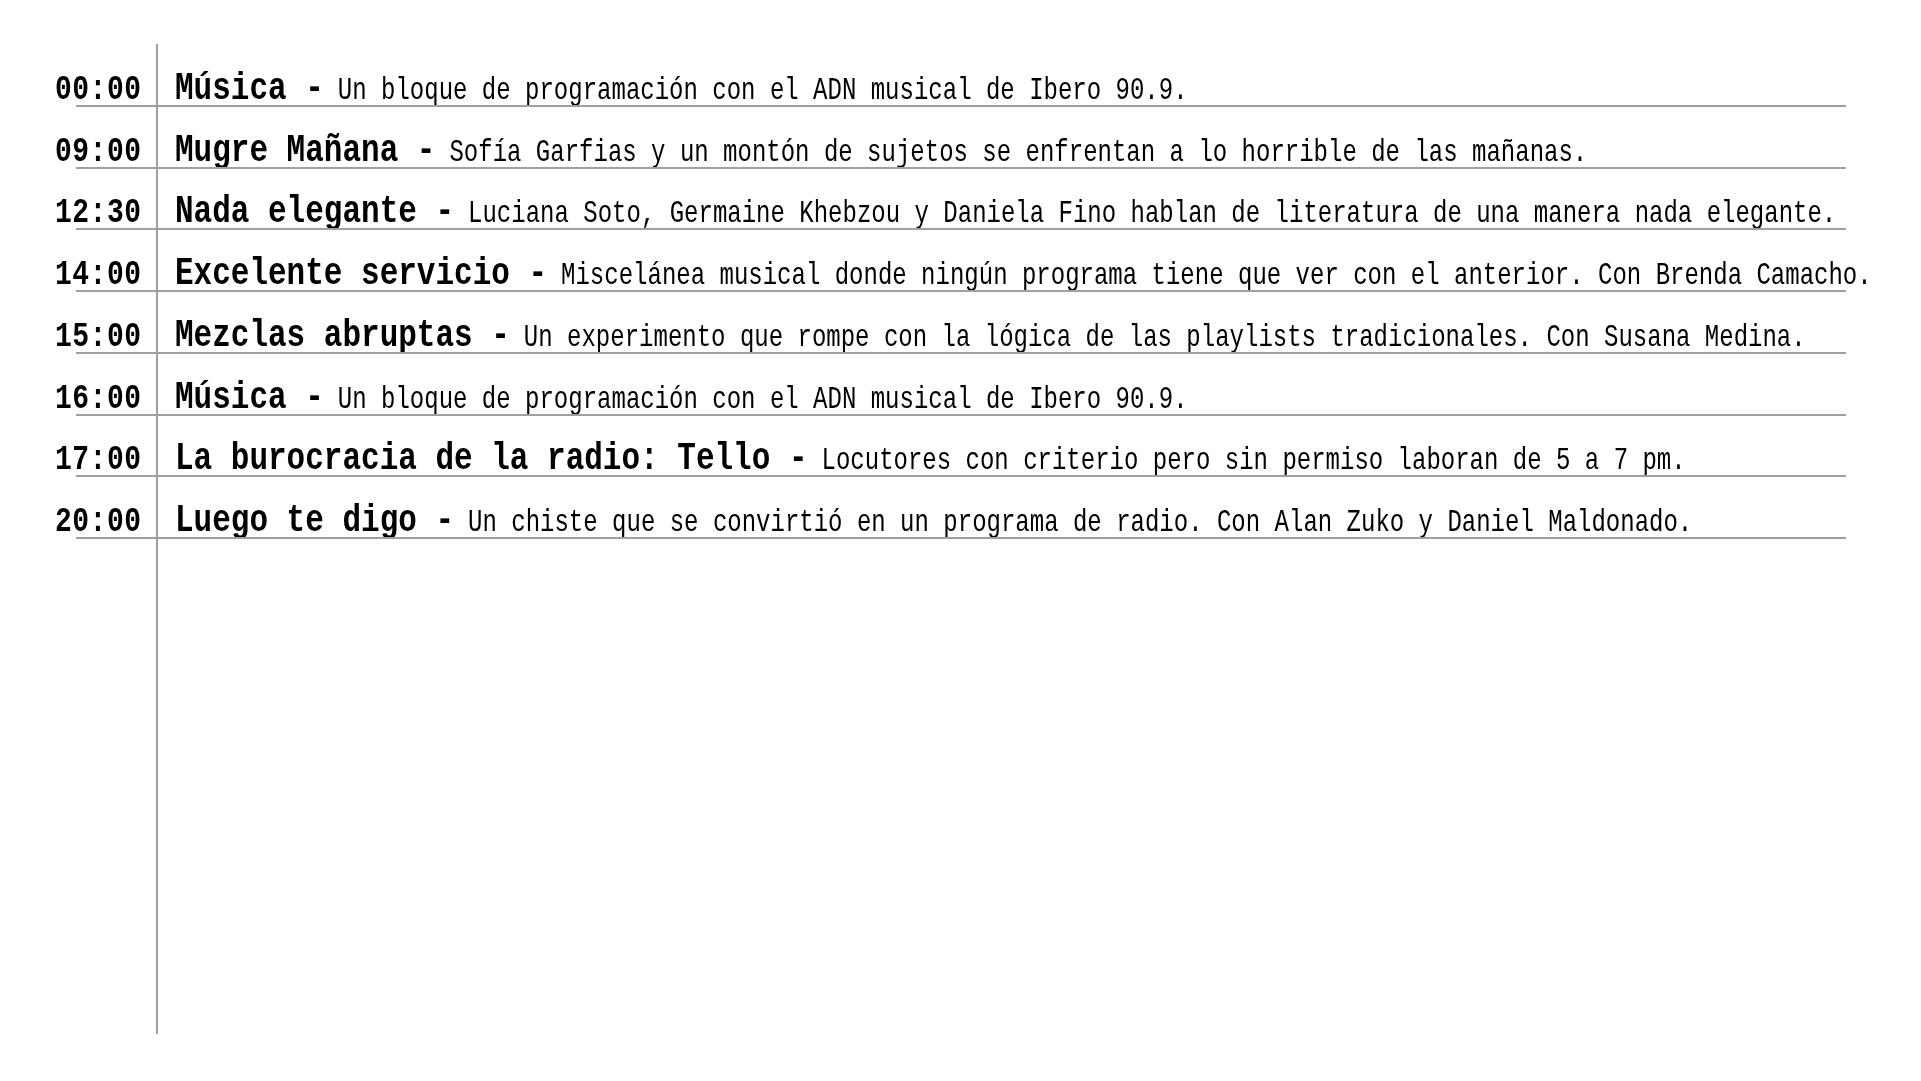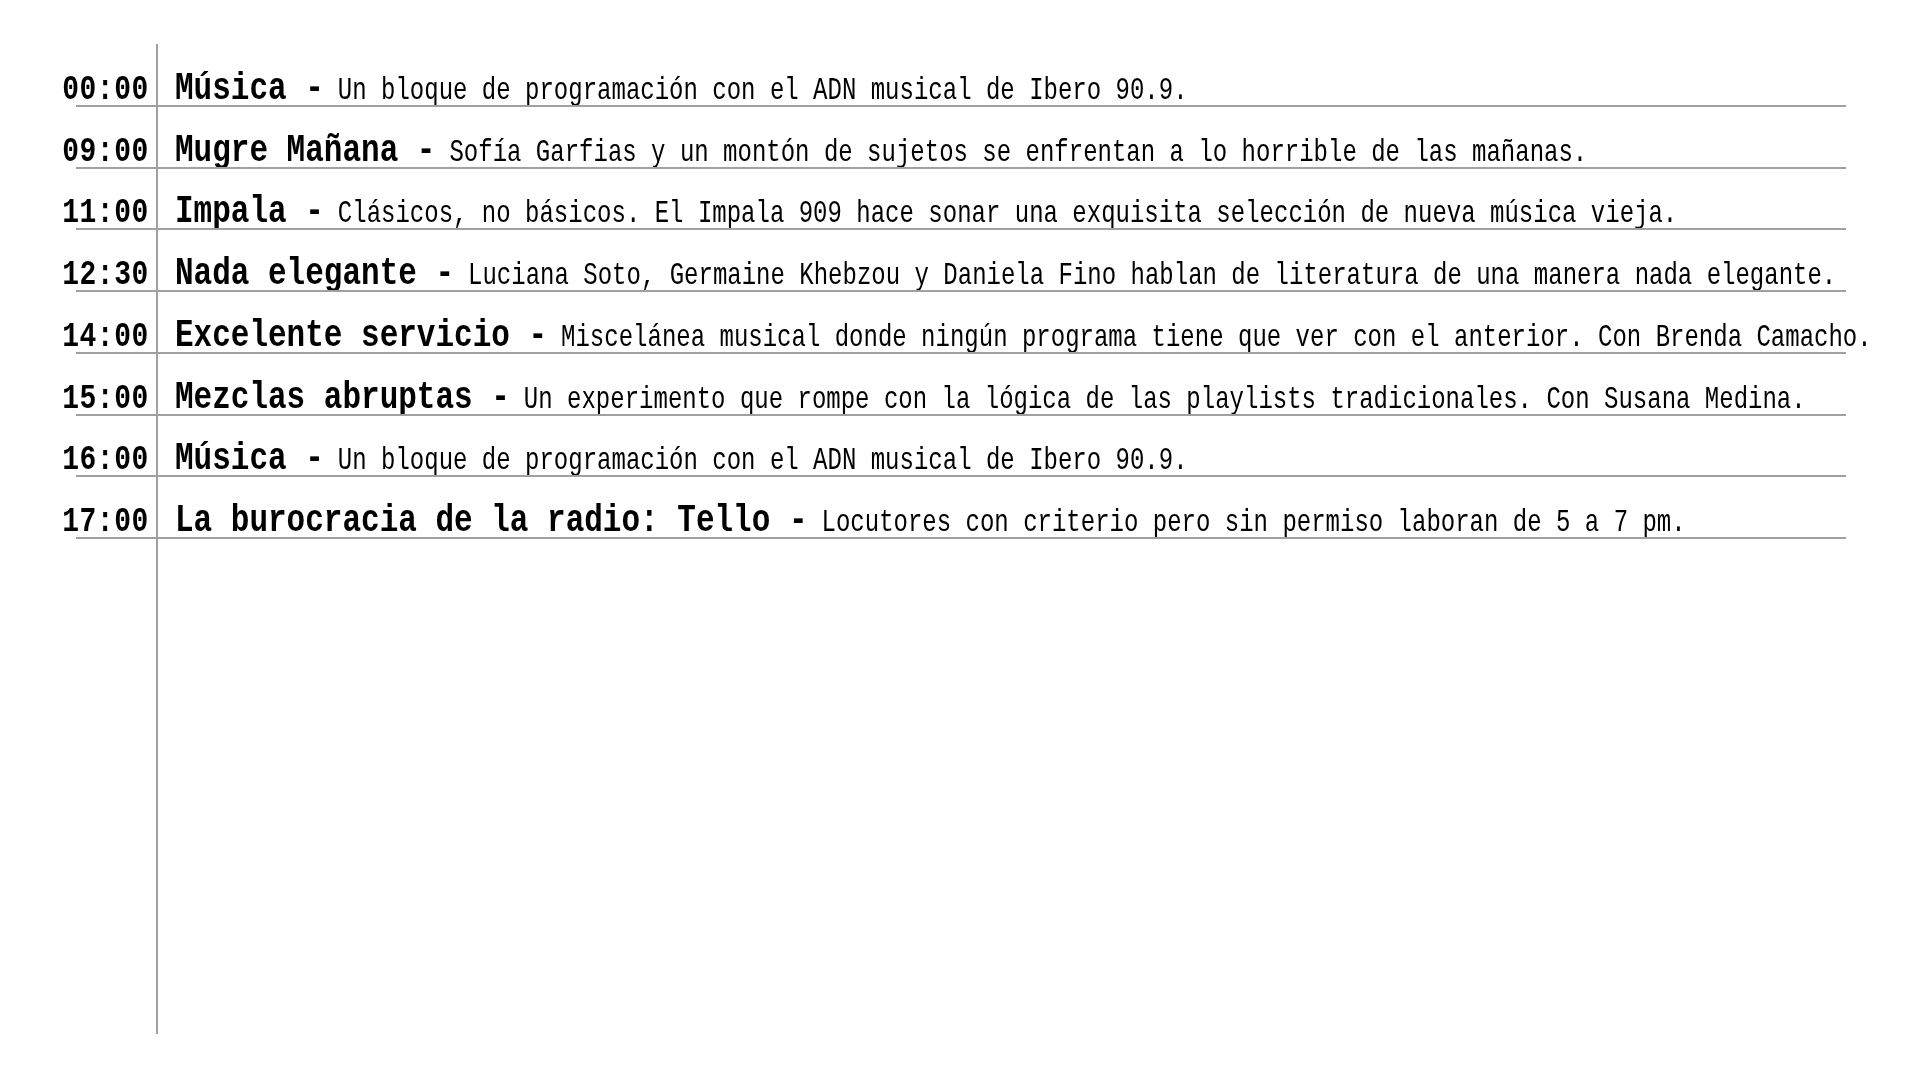--- a/index.html
+++ b/index.html
@@ -8,21 +8,21 @@
     --bg-color:#ffffff;
   }
   *{margin:0;padding:0;box-sizing:border-box;}
   html,body{
     width:1921px;height:1081px;
     background:var(--bg-color);
     font-family:"Liberation Mono","DejaVu Sans Mono",monospace;
     color:var(--text-color);
     overflow:hidden;
   }
-  .page{position:relative;width:1921px;height:1081px;background:var(--bg-color);text-align:center;}
+  .page{position:relative;width:1921px;height:1081px;background:var(--bg-color);}
   
   .vline{
     position:absolute;left:156px;top:44px;width:2px;height:990px;
     background:var(--line-color);
   }
   .rows{position:absolute;top:45.3px;left:0;right:0;}
   .row{position:relative;height:61.72px;}
   .row .rule{
     position:absolute;left:76px;width:1770px;bottom:0;height:2px;
     background:var(--line-color);
@@ -61,29 +61,20 @@
   <div class="row">
     <div class="line">
       <div class="time">09:00</div>
       <div class="content">
         <span class="title">Mugre Mañana -</span><span class="desc">Sofía Garfias y un montón de sujetos se enfrentan a lo horrible de las mañanas.</span>
       </div>
     </div>
     <div class="rule"></div>
   </div>
 
-  <div class="row">
-    <div class="line">
-      <div class="time">11:00</div>
-      <div class="content">
-        <span class="title">Impala -</span><span class="desc">Clásicos, no básicos. El Impala 909 hace sonar una exquisita selección de nueva música vieja.</span>
-      </div>
-    </div>
-    <div class="rule"></div>
-  </div>
 
 
   <div class="row">
     <div class="line">
       <div class="time">12:30</div>
       <div class="content">
         <span class="title">Nada elegante -</span><span class="desc">Luciana Soto, Germaine Khebzou y Daniela Fino hablan de literatura de una manera nada elegante.</span>
       </div>
     </div>
     <div class="rule"></div>
@@ -125,16 +116,25 @@
       <div class="time">17:00</div>
       <div class="content">
         <span class="title">La burocracia de la radio: Tello -</span><span class="desc">Locutores con criterio pero sin permiso laboran de 5 a 7 pm.</span>
       </div>
     </div>
     <div class="rule"></div>
   </div>
 
 
 
+  <div class="row">
+    <div class="line">
+      <div class="time">20:00</div>
+      <div class="content">
+        <span class="title">Luego te digo -</span><span class="desc">Un chiste que se convirtió en un programa de radio. Con Alan Zuko y Daniel Maldonado.</span>
+      </div>
+    </div>
+    <div class="rule"></div>
+  </div>
 
 
 </div>
 </div>
 
 </body></html>

